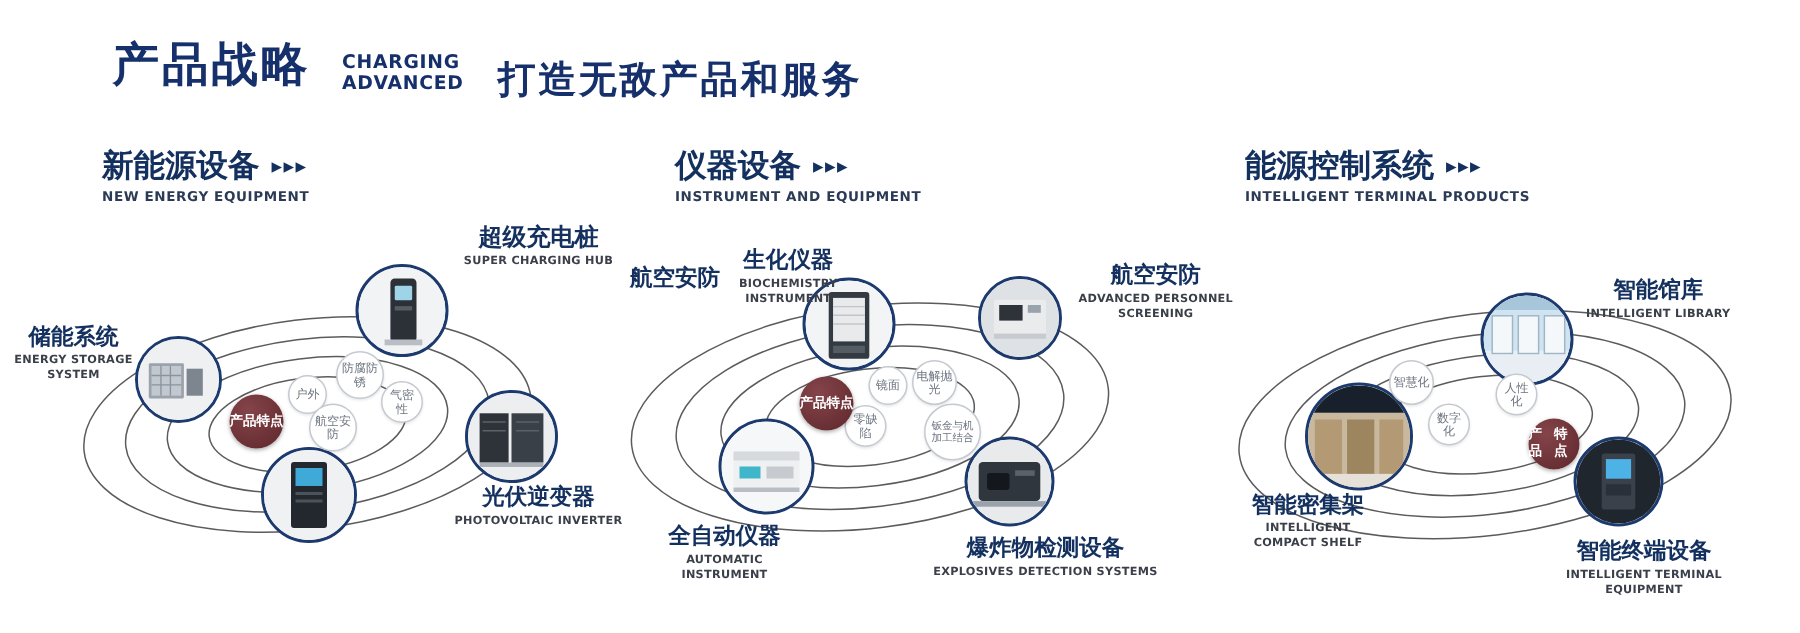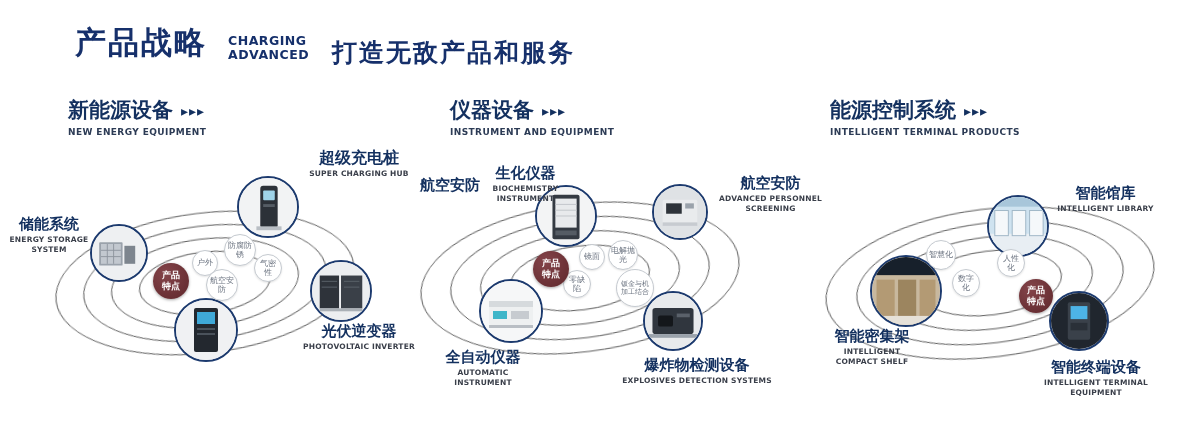--- a/index.html
+++ b/index.html
@@ -27,21 +27,21 @@
   .node svg { width:100%; height:100%; display:block; }
 
   
   .plabel { z-index:5; text-align:center; }
   .plabel.ta-l { text-align:center; }
   .pl-cn { font-size:15px; font-weight:800; color:#13305f; line-height:1.15; }
   .pl-en { margin-top:2px; font-size:7.5px; font-weight:700; color:#3a3f4a; letter-spacing:0.2px; line-height:1.3; }
 
   
   .badge { border-radius:50%; background:radial-gradient(circle at 35% 30%, #84444a, #5e272b); color:#fff;
-           display:flex; flex-direction:column; align-items:center; justify-content:center;
+           display:flex; flex-direction:row; align-items:center; justify-content:center;
            font-size:9px; font-weight:700; line-height:1.2; z-index:5; box-shadow:0 1px 3px rgba(0,0,0,0.35); }
 
   
   .bub { border-radius:50%; background:#fff; border:1px solid #c5cad0; color:#6d7582;
          display:flex; align-items:center; justify-content:center; text-align:center;
          font-size:8px; line-height:1.15; z-index:4; padding:2px; box-shadow:0 1px 2px rgba(0,0,0,0.10); }
   .bub-xs { font-size:7px; }
 </style>
 </head>
 <body>

